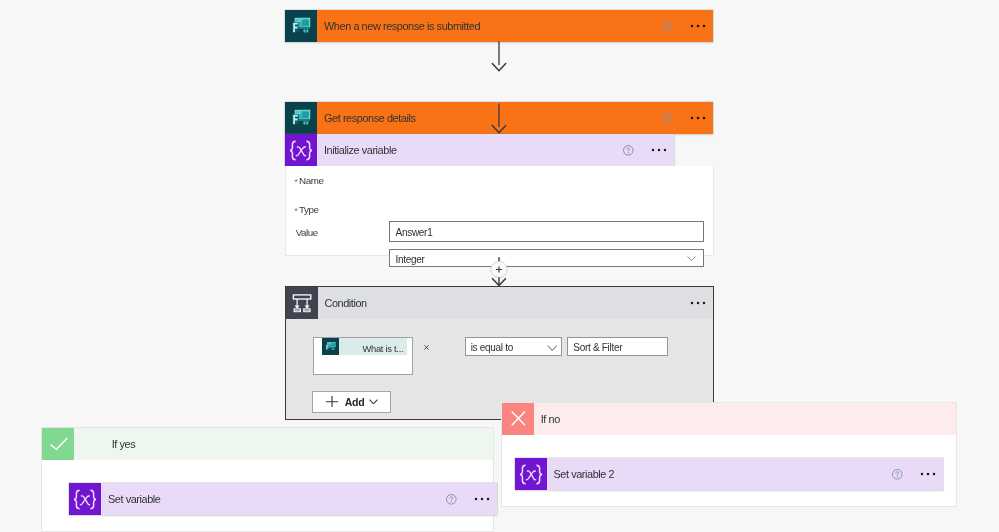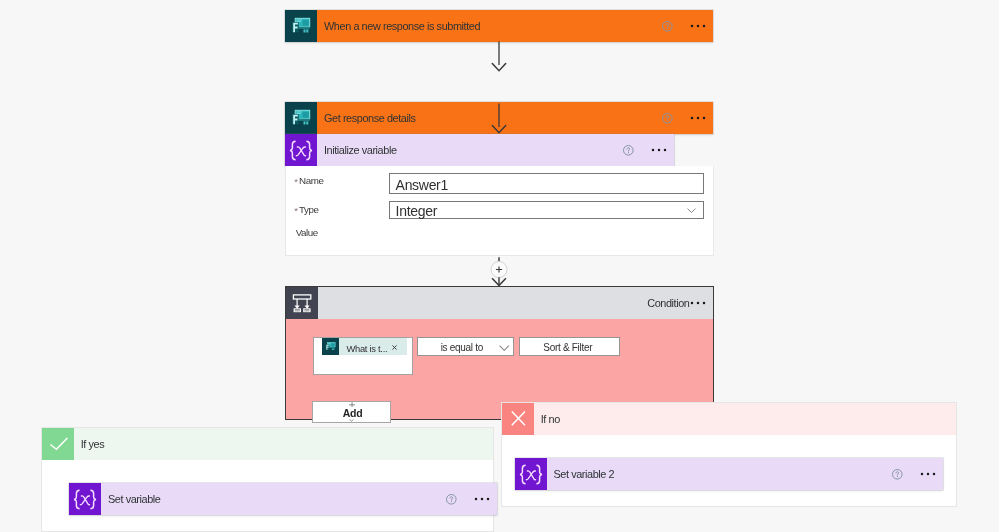--- a/index.html
+++ b/index.html
@@ -30,48 +30,48 @@
   
   .arrow{position:absolute;}
 
   
   .ivbody{position:absolute;background:#fff;border-left:1px solid #e8e8e8;
           border-right:1px solid #e8e8e8;border-bottom:1px solid #e8e8e8;box-sizing:border-box;}
   .frow{position:absolute;display:flex;align-items:center;}
   .flabel{font-size:9.8px;letter-spacing:-0.45px;color:#3b3a39;white-space:nowrap;}
   .req{color:#8e7478;margin-right:1.2px;font-size:9.5px;line-height:1;position:relative;top:1.5px;}
   .finput{position:absolute;box-sizing:border-box;border:1px solid #7a7876;background:#fff;
-          font-size:14px;letter-spacing:-0.3px;color:#323130;display:flex;align-items:center;
-          padding-left:5.5px;padding-top:2.6px;}
+          font-size:10px;letter-spacing:-0.3px;color:#323130;display:flex;align-items:center;
+          padding-left:5.5px;padding-top:2.6px;margin-top:48px;}
   .finput.ph{border:1px solid #e3e1df;color:#aeabaa;}
   .chev{position:absolute;right:8px;top:50%;margin-top:-3px;}
 
   
-  .cond{position:absolute;box-sizing:border-box;background:#fca5a5;border:1px solid #3b3a39;text-align:right;}
+  .cond{position:absolute;box-sizing:border-box;background:#e5e5e5;border:1px solid #3b3a39;}
   .condhdr{background:#dedfe2;height:32px;display:flex;align-items:center;}
 
   .tokbox{position:absolute;box-sizing:border-box;border:1px solid #a3a1a0;background:#fff;}
-  .chip{position:absolute;display:flex;align-items:center;background:#d9ecea;}
+  .chip{position:absolute;display:flex;align-items:center;background:#d9ecea;gap:16px;}
   .chipico{width:17px;height:17px;display:block;flex:0 0 17px;}
   .chiptxt{font-size:9.4px;letter-spacing:-0.28px;color:#323130;margin-left:7.4px;white-space:nowrap;position:relative;top:1.3px;}
   .chipx{margin-left:5px;margin-right:11px;width:5px;height:5px;display:block;flex:0 0 5px;position:relative;top:1px;}
 
   .sel{position:absolute;box-sizing:border-box;border:1px solid #969492;background:#fff;
        font-size:10px;letter-spacing:-0.3px;color:#323130;display:flex;align-items:center;
-       padding-left:23px;padding-top:2.2px;}
+       padding-left:5px;padding-top:2.2px;margin-left:48px;}
   .addbtn{position:absolute;box-sizing:border-box;border:1px solid #a8a6a4;background:#fff;
           display:flex;align-items:center;justify-content:center;}
   .addlbl{font-size:10.5px;letter-spacing:-0.3px;color:#201f1e;font-weight:700;margin:0 5px 0 7px;}
 
   
   .branch{position:absolute;box-sizing:border-box;background:#fff;border:1px solid #e6e6e6;}
   .branchhdr{height:32px;display:flex;align-items:center;}
   .branchico{width:32px;height:32px;flex:0 0 32px;display:block;}
   .branchttl{font-size:10.9px;letter-spacing:-0.42px;color:#2f3334;margin-left:6.7px;}
-  .yes .branchhdr{background:#edf6ef;}
+  .yes .branchhdr{background:#edf6ef;gap:31px;}
   .no  .branchhdr{background:#feecec;}
 </style>
 </head>
 <body>
 
 <div class="canvas">
 
   <svg width="0" height="0" style="position:absolute" aria-hidden="true">
     <defs>
       <symbol id="sym-forms" viewBox="0 0 32 32">
@@ -252,21 +252,21 @@
       <span>is equal to</span>
       <svg class="chev" width="10.5" height="6" viewBox="0 0 10.5 6" style="right:3.4px;margin-top:-0.8px;">
         <path d="M0.6 0.6 L5.25 5.4 L9.9 0.6" stroke="#8c8a88" stroke-width="1.05" fill="none"></path>
       </svg>
     </div>
 
     <div class="sel" style="left:233.8px;top:50.4px;width:100.4px;height:18.7px;">
       <span>Sort &amp; Filter</span>
     </div>
 
-    <div class="addbtn" style="left:26.8px;top:114px;width:78.5px;height:22.4px;flex-direction:column;">
+    <div class="addbtn" style="left:26.8px;top:104px;width:78.5px;height:22.4px;">
       <svg width="12.1" height="11.5" viewBox="0 0 12.1 11.5" style="margin-left:1px;">
         <path d="M6.05 0 V11.5 M0 5.75 H12.1" stroke="#3b3a39" stroke-width="1.15"></path>
       </svg>
       <span class="addlbl">Add</span>
       <svg width="9" height="5.4" viewBox="0 0 9 5.4">
         <path d="M0.55 0.55 L4.5 4.85 L8.45 0.55" stroke="#3b3a39" stroke-width="1.05" fill="none"></path>
       </svg>
     </div>
   </div>
 

